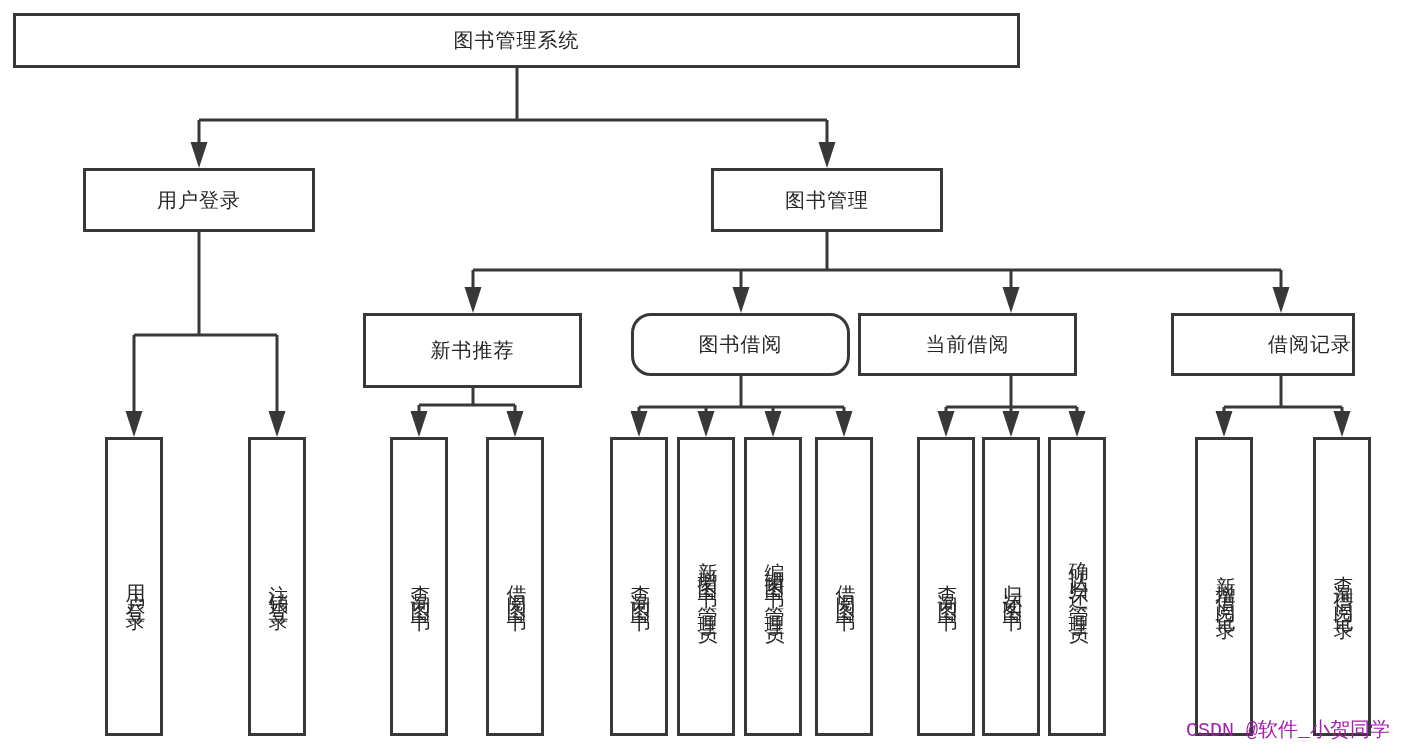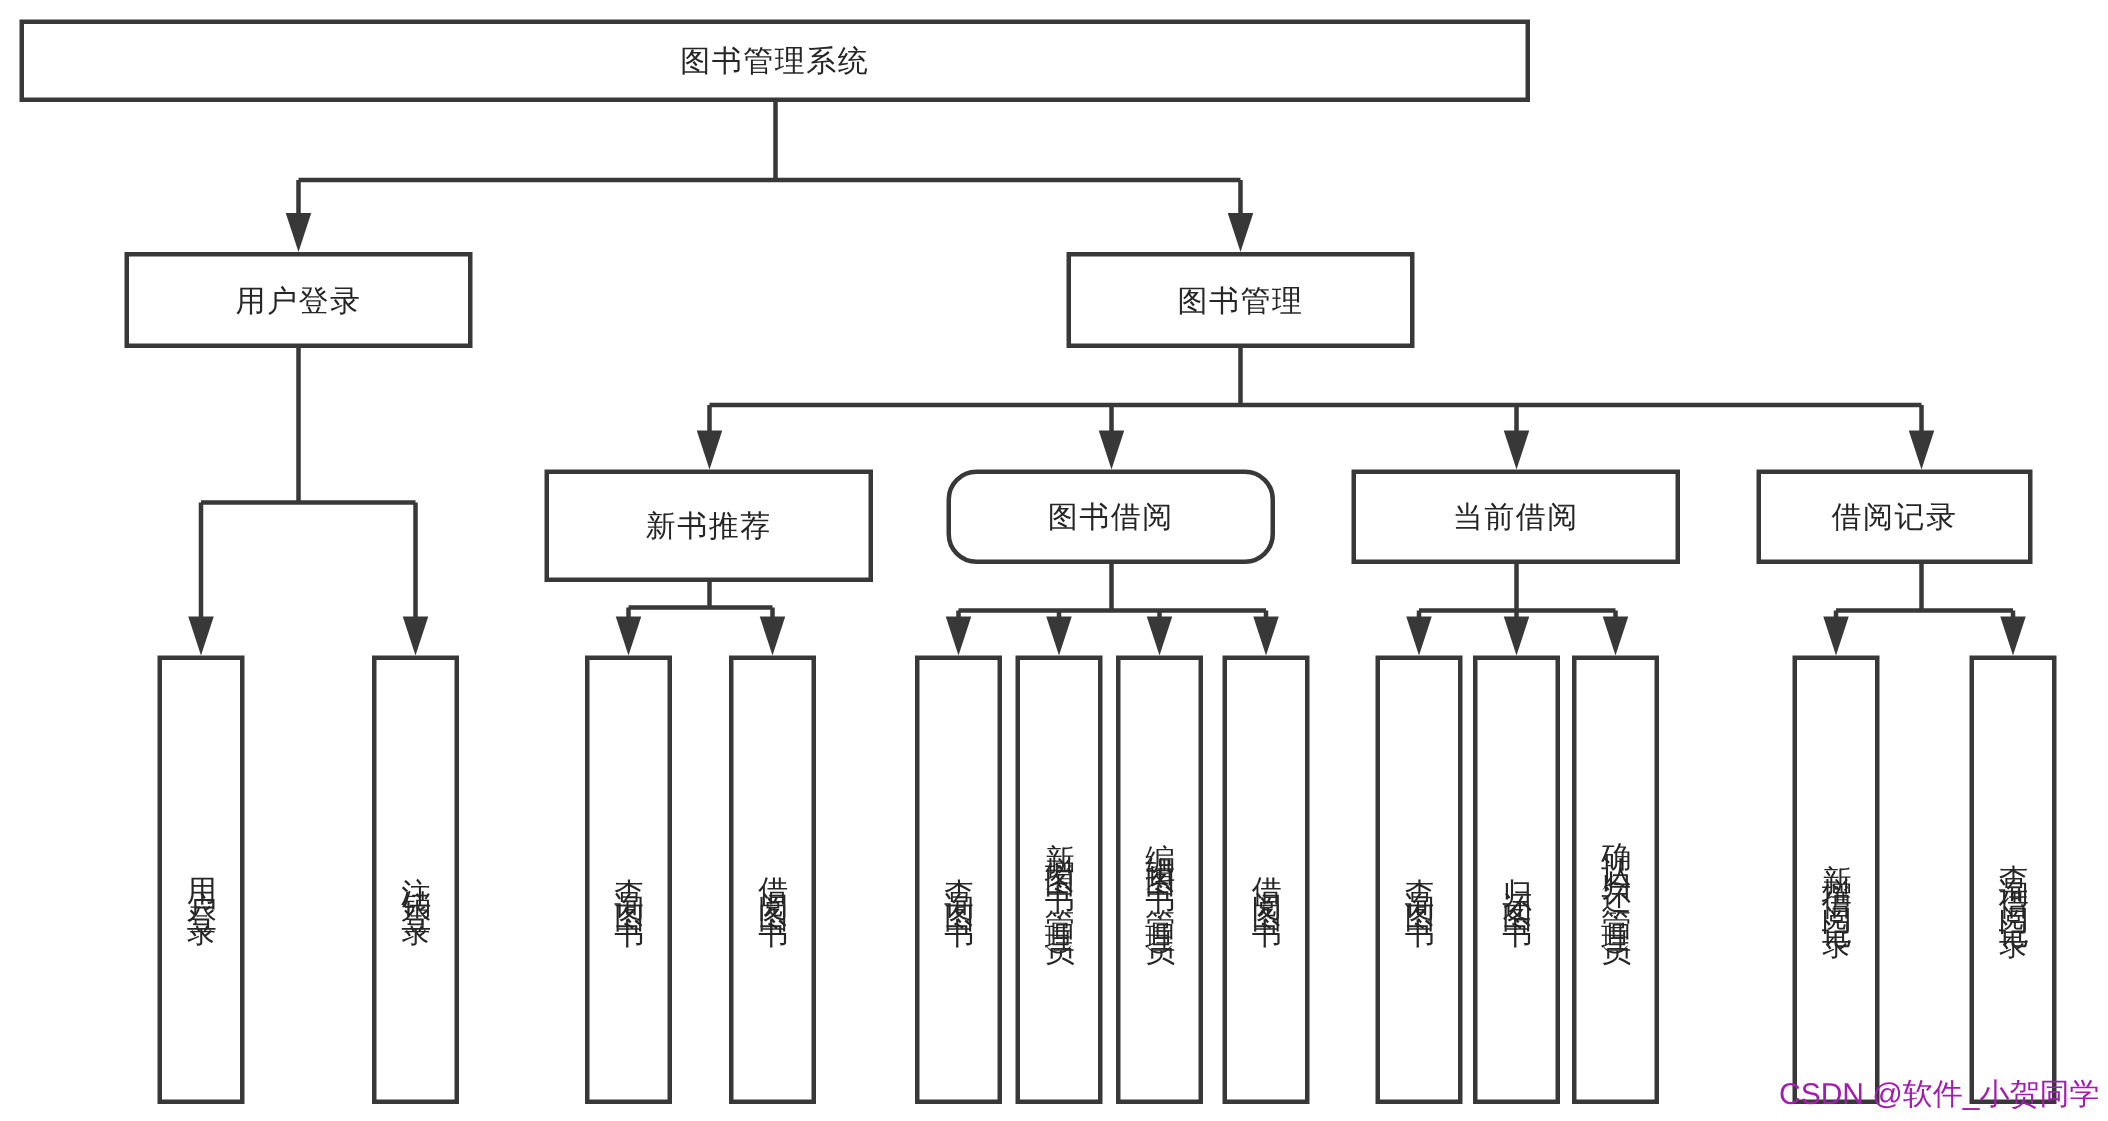--- a/index.html
+++ b/index.html
@@ -1,20 +1,20 @@
 <!DOCTYPE html>
 <html><head>
 <meta charset="utf-8">
 <style>
   html,body{margin:0;padding:0;background:#ffffff;}
   .stage{
     position:relative;
     width:1405px;height:747px;
     background:#ffffff;
-    font-family:Liberation Sans, sans-serif;
+    font-family:Liberation Mono, monospace;
     overflow:hidden;
   }
   .connectors{position:absolute;left:0;top:0;width:1405px;height:747px;z-index:1;}
   .node{
     position:absolute;
     box-sizing:border-box;
     border:3px solid #383838;
     background:#ffffff;
     display:flex;align-items:center;justify-content:center;
     color:#262626;
@@ -28,22 +28,22 @@
     line-height:1;
     letter-spacing:9px;
     white-space:nowrap;
   }
   
   .n-root   {left:13px;  top:13px;  width:1007px;height:55px;}
   .n-login  {left:83px;  top:168px; width:232px; height:64px;}
   .n-mgmt   {left:711px; top:168px; width:232px; height:64px;text-align:center;}
   .n-newbook{left:363px; top:313px; width:219px; height:75px;}
   .n-borrow {left:631px; top:313px; width:219px; height:63px;border-radius:20px;}
-  .n-current{left:901px; top:313px; width:219px; height:63px;}
-  .n-records{left:1171px;top:313px; width:184px; height:63px;}
+  .n-current{left:858px; top:313px; width:219px; height:63px;}
+  .n-records{left:1171px;top:313px; width:184px; height:63px;justify-content:flex-end;}
   
   .leaf{top:437px;height:299px;width:58px;}
   .l1 {left:105px;}  .l2 {left:248px;}
   .l3 {left:390px;}  .l4 {left:486px;}
   .l5 {left:610px;}  .l6 {left:677px;}
   .l7 {left:744px;}  .l8 {left:815px;}
   .l9 {left:917px;}  .l10{left:982px;}
   .l11{left:1048px;} .l12{left:1195px;}
   .l13{left:1313px;}
   .watermark{

